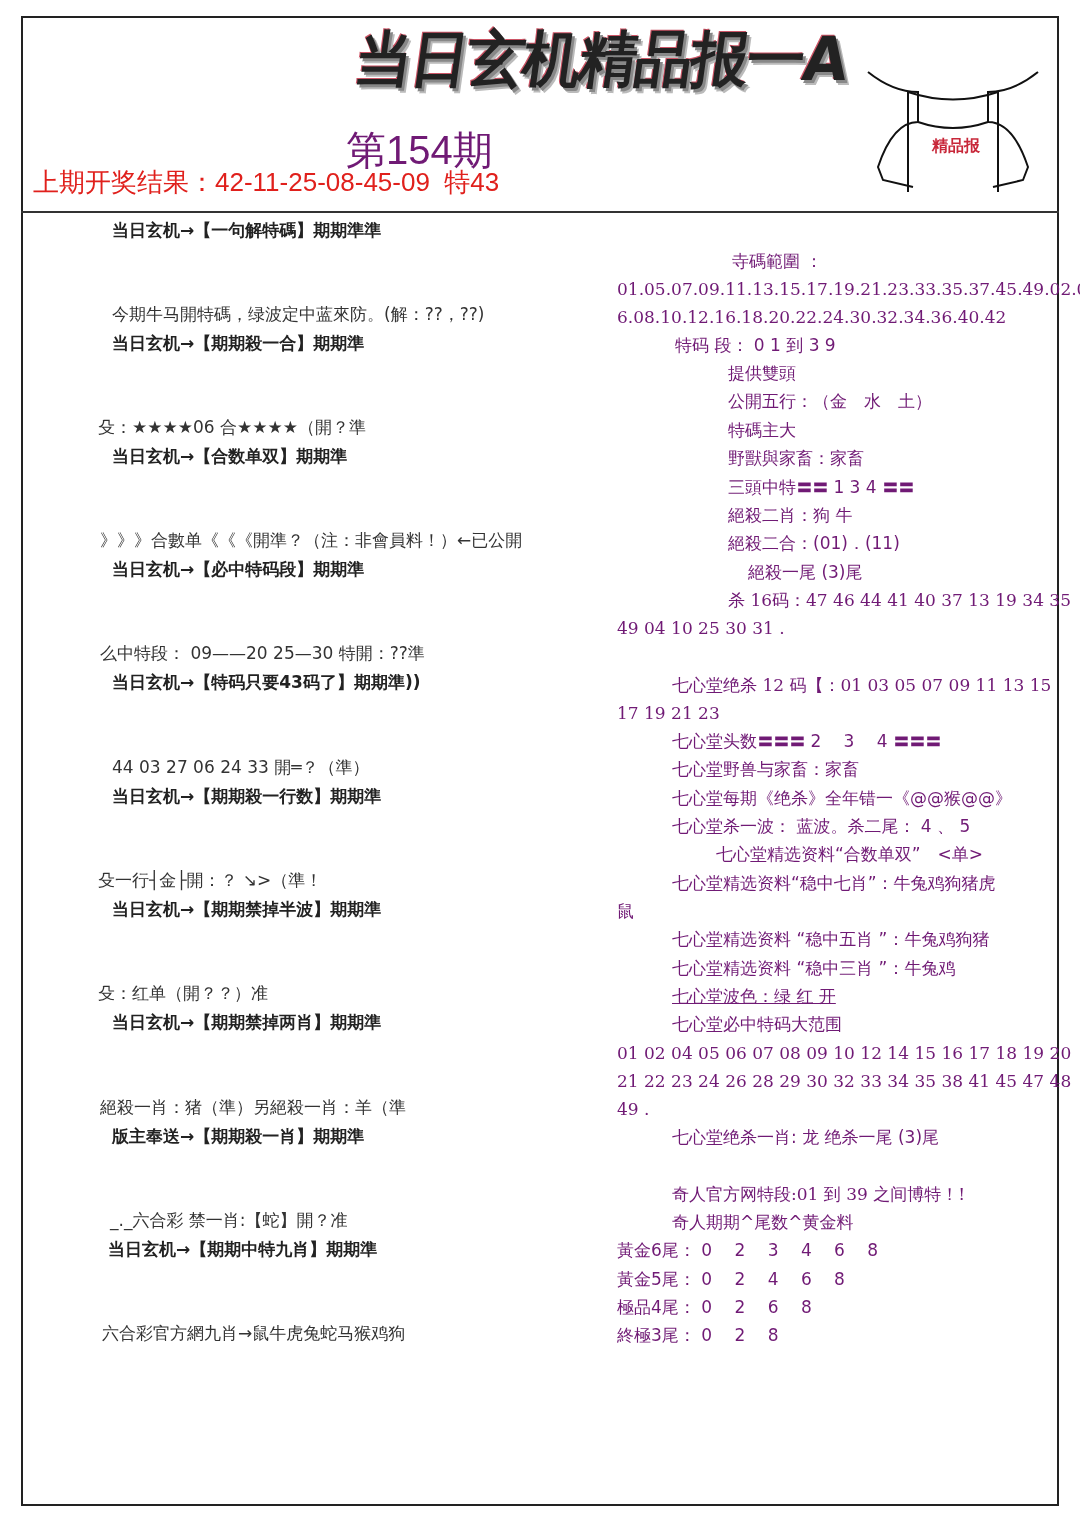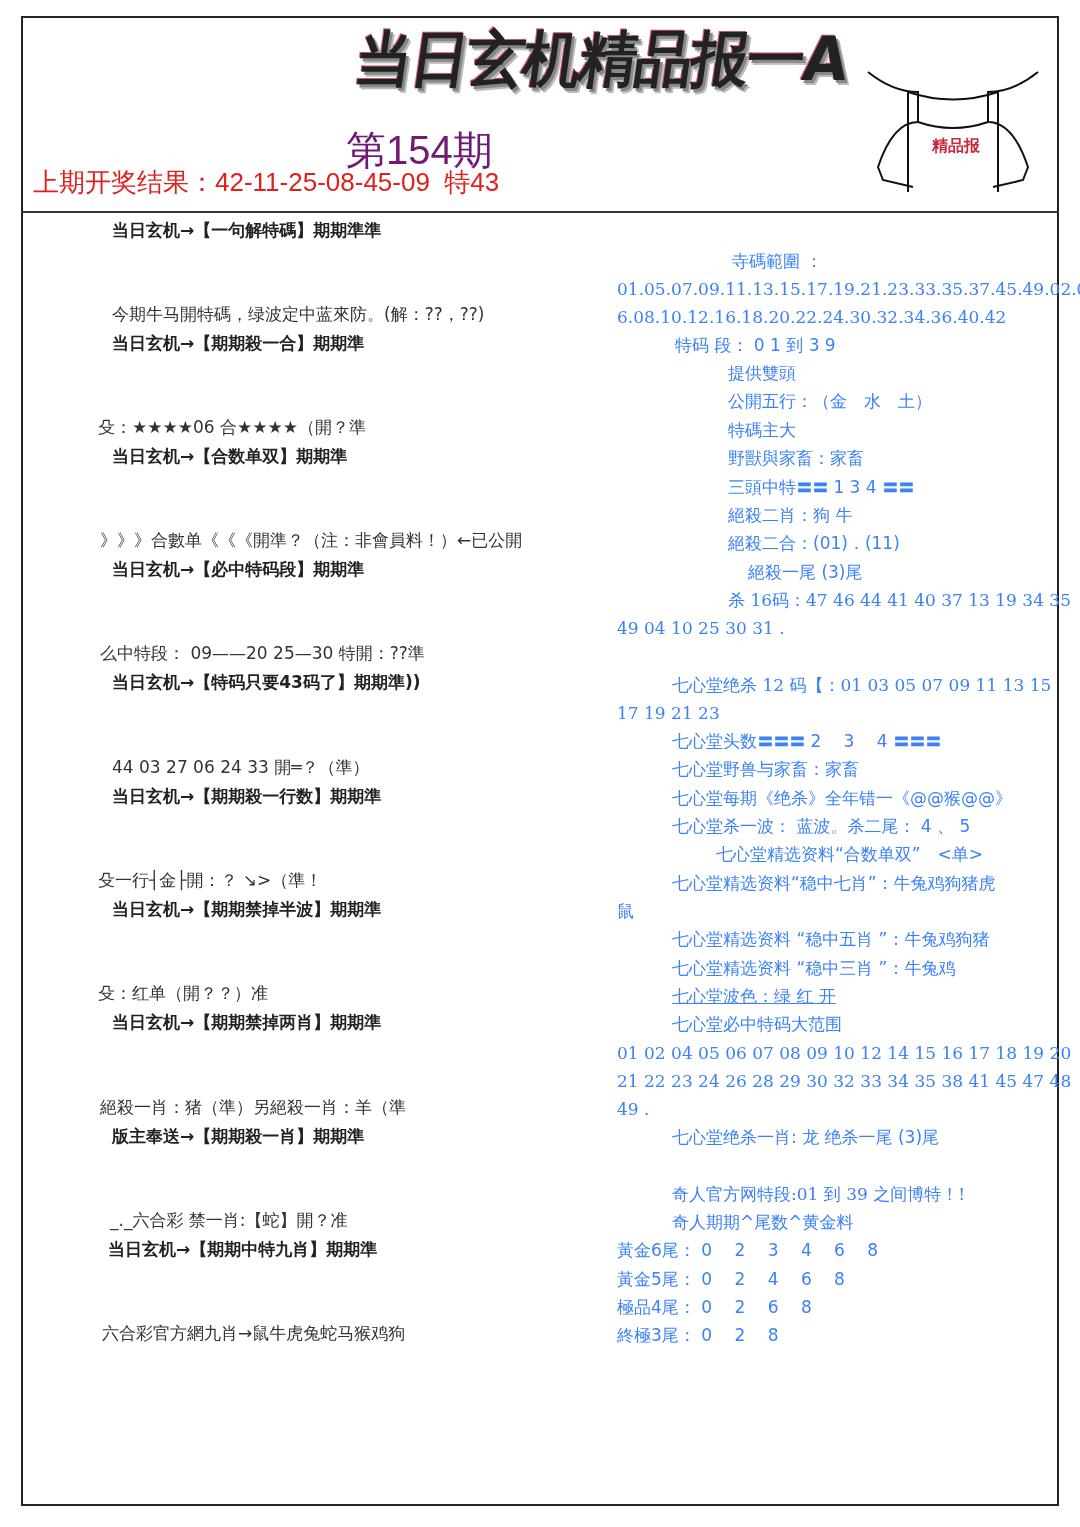--- a/index.html
+++ b/index.html
@@ -18,21 +18,21 @@
            font-size:40px; color:#701a75;margin-top:8px; }
   .result { position:absolute; left:33px; top:165px; font-family:"Liberation Sans","DejaVu Sans",sans-serif;
             font-size:26px; color:#e0201c; }
   .ribbon { position:absolute; left:858px; top:62px; width:190px; height:142px; }
   .ribbon-label { position:absolute; left:932px; top:136px; font-family:"DejaVu Sans",sans-serif;
                   font-size:16px; color:#c8283a; font-weight:bold; }
   .ln { position:absolute; white-space:nowrap; font-size:17px; line-height:22px; }
   .ln.title { font-family:"DejaVu Sans","Liberation Sans",sans-serif; font-weight:bold; color:#222; }
   .ln.body { font-family:"DejaVu Sans","Liberation Sans",sans-serif; color:#333; }
   .rn { position:absolute; white-space:nowrap; font-size:17px; line-height:22px;
-        font-family:"DejaVu Serif","Liberation Serif",serif; color:#3b82f6; }
+        font-family:"DejaVu Serif","Liberation Serif",serif; color:#701a75; }
   .rn.sans { font-family:"DejaVu Sans","Liberation Sans",sans-serif; }
   .bars { font-weight:bold; letter-spacing:-1px; }
 </style>
 </head>
 <body>
 
 <div class="frame"></div>
 <div class="header-divider"></div>
 
 <div class="banner">当日玄机精品报一A</div>

